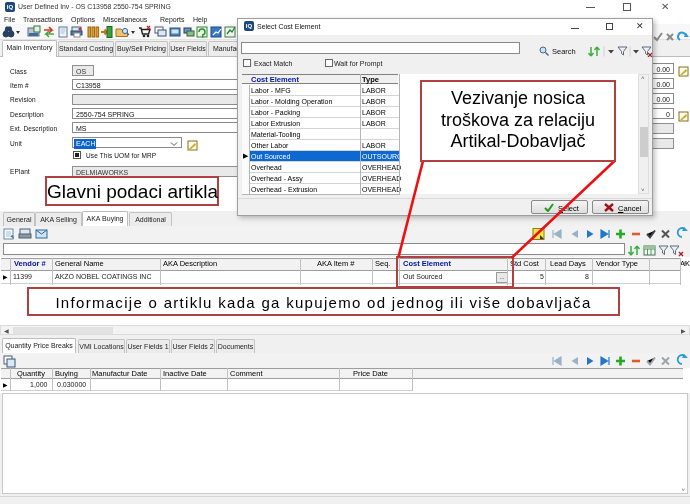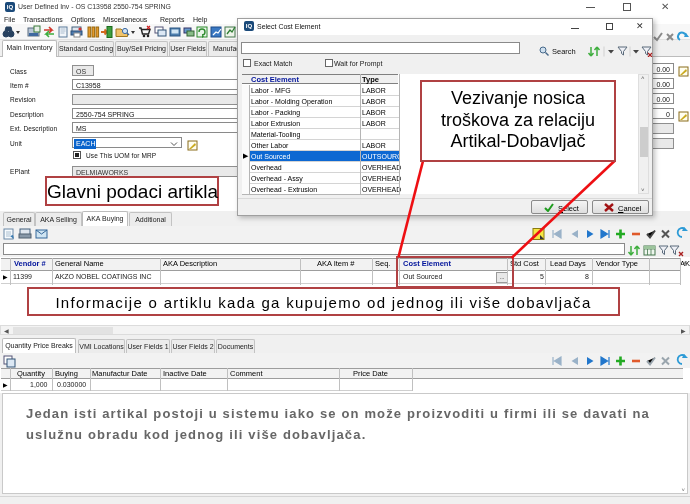--- a/index.html
+++ b/index.html
@@ -296,21 +296,20 @@
   <div class="vline" style="left:10px;top:0;height:23px;"></div>
   <div class="vline" style="left:52px;top:0;height:23px;"></div>
   <div class="vline" style="left:90px;top:0;height:23px;"></div>
   <div class="vline" style="left:160px;top:0;height:23px;"></div>
   <div class="vline" style="left:227px;top:0;height:23px;"></div>
   <div class="vline" style="left:339px;top:0;height:23px;"></div>
   <div class="vline" style="left:412px;top:0;height:23px;"></div>
 </div>
 
 <div class="abs" style="left:2px;top:393px;width:686px;height:101px;background:#fff;border:1px solid #c9c9c9;">
-  <div class="abs" style="left:23px;top:9px;font-size:13px;font-weight:bold;color:#666;line-height:21px;letter-spacing:1.15px;white-space:nowrap;">Jedan isti artikal postoji u sistemu iako se on može proizvoditi u firmi ili se davati na<br>uslužnu obradu kod jednog ili više dobavljača.</div>
   <span class="abs" style="right:2px;bottom:0;font-size:6px;color:#666;">˅</span>
 </div>
 <div class="abs" style="left:0;top:496px;width:690px;height:8px;background:#f0f0f0;border-top:1px solid #d5d5d5;"></div>
 
 <div class="abs" style="left:237px;top:18px;width:416px;height:198px;background:#f0f0f0;border:1px solid #9f9f9f;box-shadow:2px 2px 5px rgba(0,0,0,0.25);z-index:20;">
 
   <div class="abs" style="left:0;top:0;width:414px;height:16px;background:#fff;">
     <div class="abs" style="left:6px;top:2px;width:10px;height:10px;background:#1b4a7a;border-radius:2px;color:#fff;font-size:6px;font-weight:bold;text-align:center;line-height:10px;">IQ</div>
     <span class="abs" style="left:19px;top:4px;font-size:7px;color:#111;">Select Cost Element</span>
     <div class="abs" style="left:333px;top:9px;width:8px;height:1px;background:#444;"></div>

